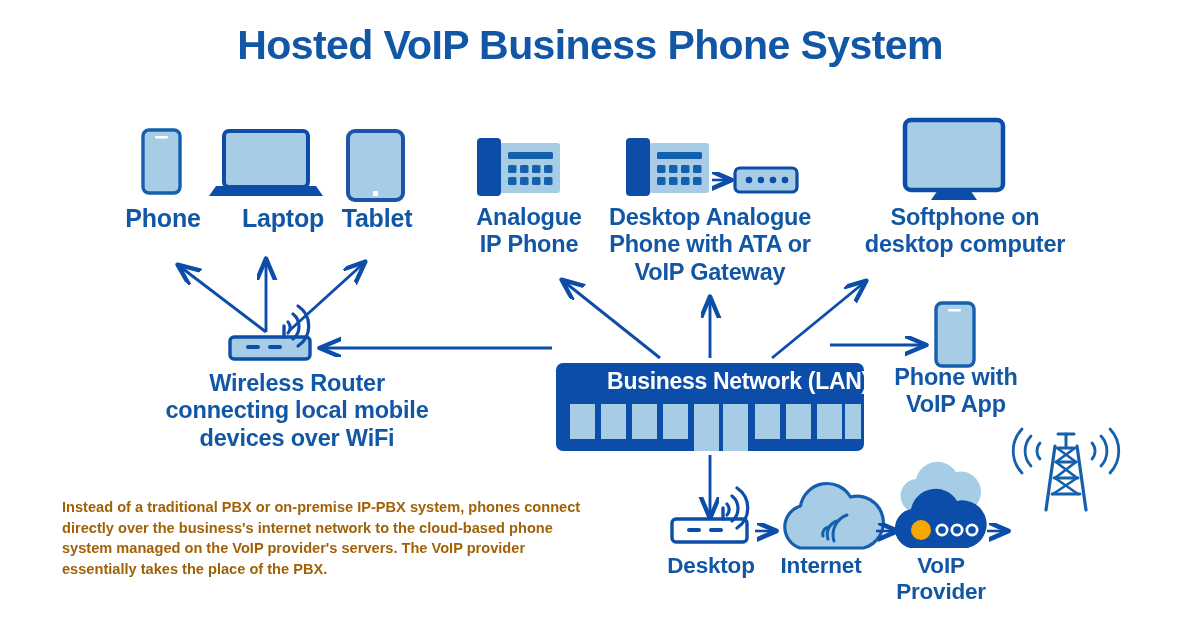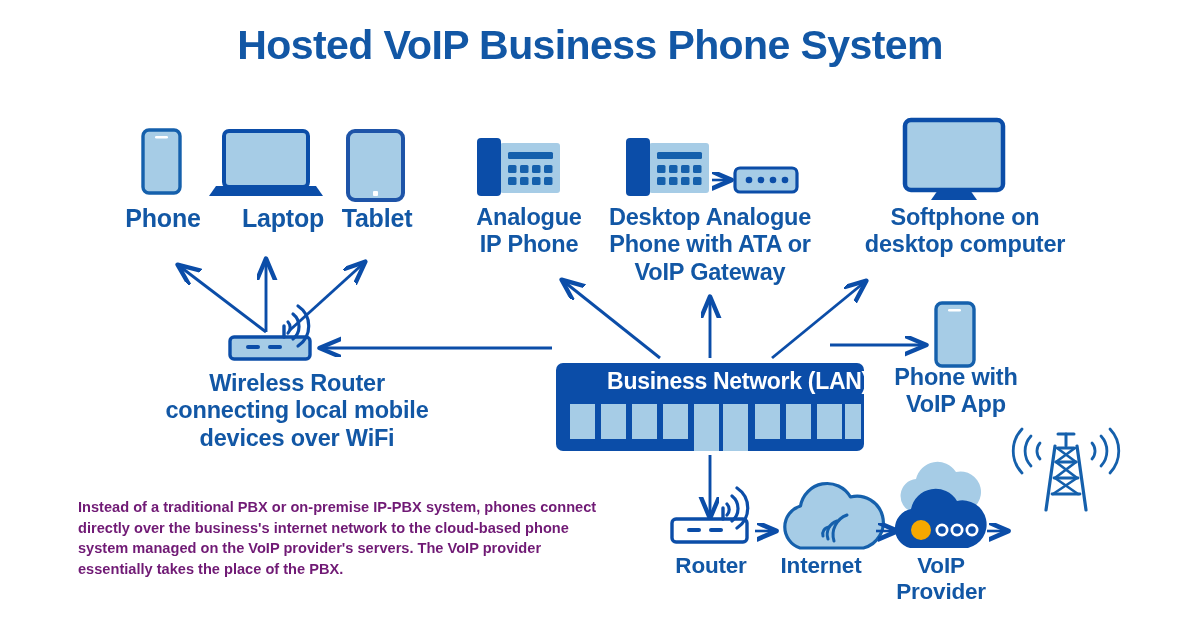--- a/index.html
+++ b/index.html
@@ -53,27 +53,26 @@
     color: #ffffff;
     font-weight: bold;
     font-size: 23px;
     letter-spacing: -0.3px;
   }
   #footnote {
     position: absolute;
     left: 62px;
     top: 497px;
     width: 520px;
-    color: #701a75;
+    color: #a16207;
     font-weight: bold;
     font-size: 14.6px;
     line-height: 1.42;
     text-align: left;
     white-space: pre-line;
-    margin-left: 16px;
   }
   .sz26 { font-size: 25px; }
   .sz24 { font-size: 23.5px; }
   .sz23 { font-size: 22.5px; }
 </style>
 </head>
 <body>
 
 <div id="stage">
 
@@ -268,20 +267,20 @@
 
   <div class="lbl sz24" style="left:142px; top:370px; width:310px;">Wireless Router
 connecting local mobile
 devices over WiFi</div>
 
   <div class="lbl sz24" style="left:872px; top:364px; width:168px;">Phone with
 VoIP App</div>
 
   <div id="lan-label">Business Network (LAN)</div>
 
-  <div class="lbl sz23" style="left:652px; top:553px; width:118px;">Router</div>
+  <div class="lbl sz23" style="left:652px; top:553px; width:118px;">Desktop</div>
   <div class="lbl sz23" style="left:762px; top:553px; width:118px;">Internet</div>
   <div class="lbl sz23" style="left:886px; top:553px; width:110px;">VoIP
 Provider</div>
 
   <div id="footnote">Instead of a traditional PBX or on-premise IP-PBX system, phones connect directly over the business's internet network to the cloud-based phone system managed on the VoIP provider's servers. The VoIP provider essentially takes the place of the PBX.</div>
 
 </div>
 
 </body></html>

